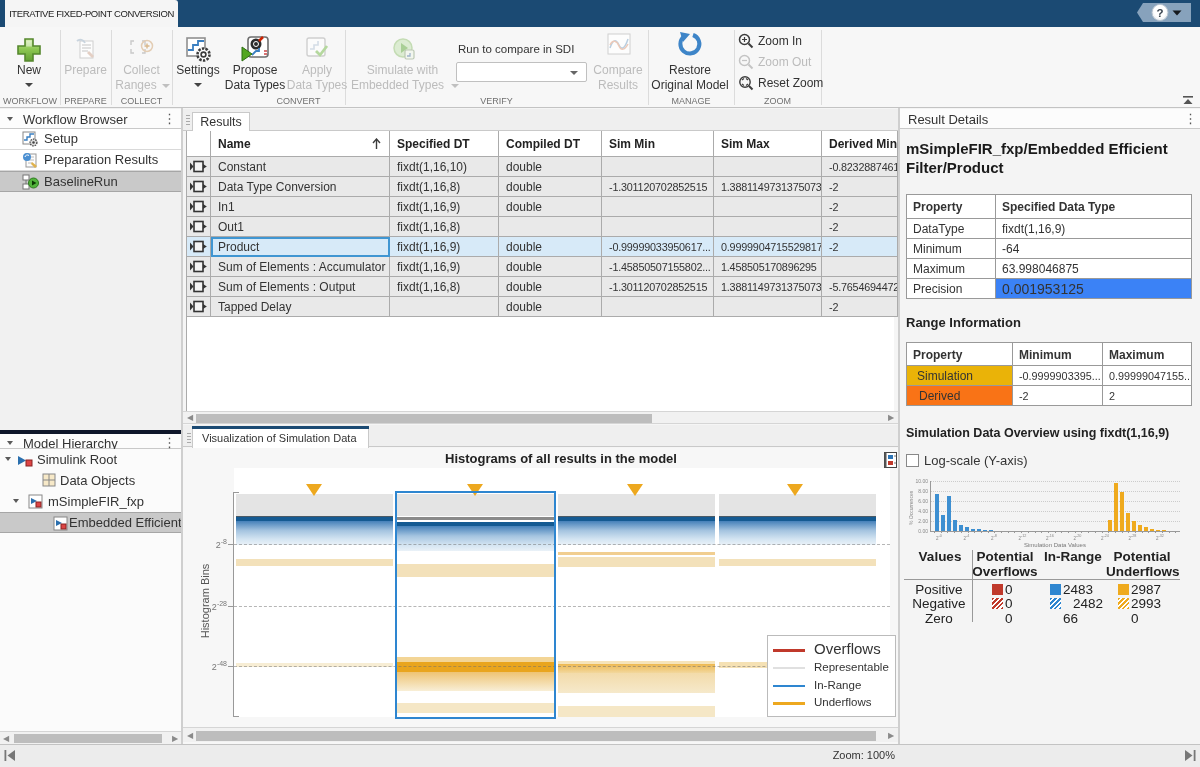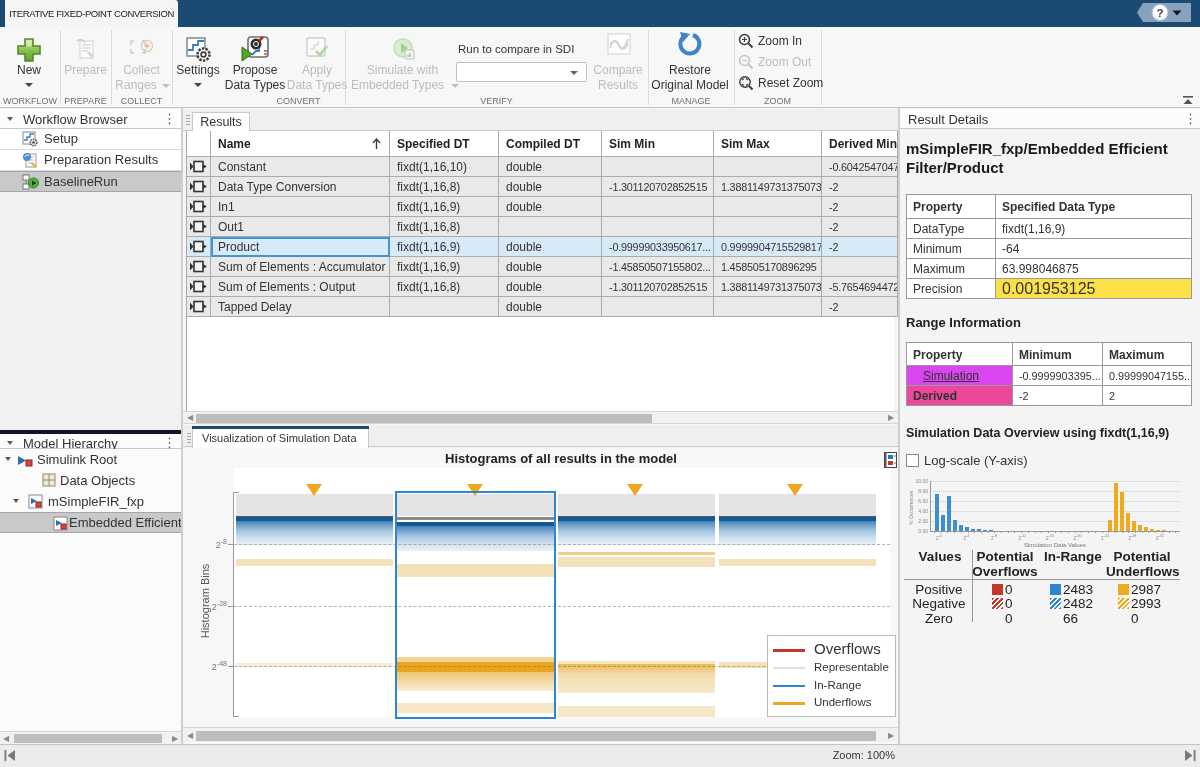--- a/index.html
+++ b/index.html
@@ -295,21 +295,21 @@
         <polygon points="0,2.5 3.5,6.5 0,10.5" fill="#333"></polygon>
         <rect x="4" y="1.5" width="9" height="10" fill="#f4f4f4" stroke="#333" stroke-width="1.6"></rect>
         <polygon points="13,4 16.8,6.5 13,9" fill="#333"></polygon>
       </svg>
     </div>
     <div class="rcell" style="left:211px; top:157px; width:179px; height:20px; ">Constant</div>
     <div class="rcell" style="left:390px; top:157px; width:109px; height:20px; ">fixdt(1,16,10)</div>
     <div class="rcell" style="left:499px; top:157px; width:103px; height:20px; ">double</div>
     <div class="rcell num" style="left:602px; top:157px; width:112px; height:20px; "></div>
     <div class="rcell num" style="left:714px; top:157px; width:108px; height:20px; "></div>
-    <div class="rcell num" style="left:822px; top:157px; width:76px; height:20px; ">-0.6042547047</div>
+    <div class="rcell num" style="left:822px; top:157px; width:76px; height:20px; ">-0.8232887461</div>
     <div class="rcell" style="left:186px; top:177px; width:25px; height:20px; border-left:1px solid #ababab; padding-left:0;">
       <svg style="position:absolute; left:3px; top:3px;" width="17" height="13" viewBox="0 0 17 13">
         <polygon points="0,2.5 3.5,6.5 0,10.5" fill="#333"></polygon>
         <rect x="4" y="1.5" width="9" height="10" fill="#f4f4f4" stroke="#333" stroke-width="1.6"></rect>
         <polygon points="13,4 16.8,6.5 13,9" fill="#333"></polygon>
       </svg>
     </div>
     <div class="rcell" style="left:211px; top:177px; width:179px; height:20px; ">Data Type Conversion</div>
     <div class="rcell" style="left:390px; top:177px; width:109px; height:20px; ">fixdt(1,16,8)</div>
     <div class="rcell" style="left:499px; top:177px; width:103px; height:20px; ">double</div>
@@ -505,31 +505,31 @@
 <div id="rtbl1" class="abs">
     <div style="position:absolute; left:906px; top:194px; width:90px; height:25px; background:#fff; border:1px solid #999; border-left:1px solid #999; border-top:1px solid #999; font-size:12px; font-weight:bold; color:#333; line-height:25px; padding-left:6px; white-space:nowrap; overflow:hidden;">Property</div>
     <div style="position:absolute; left:996px; top:194px; width:196px; height:25px; background:#fff; border:1px solid #999; border-left:none; border-top:1px solid #999; font-size:12px; font-weight:bold; color:#333; line-height:25px; padding-left:6px; white-space:nowrap; overflow:hidden;">Specified Data Type</div>
     <div style="position:absolute; left:906px; top:219px; width:90px; height:20px; background:#fff; border:1px solid #999; border-left:1px solid #999; border-top:none; font-size:12px;  color:#333; line-height:20px; padding-left:6px; white-space:nowrap; overflow:hidden;">DataType</div>
     <div style="position:absolute; left:996px; top:219px; width:196px; height:20px; background:#fff; border:1px solid #999; border-left:none; border-top:none; font-size:12px;  color:#333; line-height:20px; padding-left:6px; white-space:nowrap; overflow:hidden;">fixdt(1,16,9)</div>
     <div style="position:absolute; left:906px; top:239px; width:90px; height:20px; background:#fff; border:1px solid #999; border-left:1px solid #999; border-top:none; font-size:12px;  color:#333; line-height:20px; padding-left:6px; white-space:nowrap; overflow:hidden;">Minimum</div>
     <div style="position:absolute; left:996px; top:239px; width:196px; height:20px; background:#fff; border:1px solid #999; border-left:none; border-top:none; font-size:12px;  color:#333; line-height:20px; padding-left:6px; white-space:nowrap; overflow:hidden;">-64</div>
     <div style="position:absolute; left:906px; top:259px; width:90px; height:20px; background:#fff; border:1px solid #999; border-left:1px solid #999; border-top:none; font-size:12px;  color:#333; line-height:20px; padding-left:6px; white-space:nowrap; overflow:hidden;">Maximum</div>
     <div style="position:absolute; left:996px; top:259px; width:196px; height:20px; background:#fff; border:1px solid #999; border-left:none; border-top:none; font-size:12px;  color:#333; line-height:20px; padding-left:6px; white-space:nowrap; overflow:hidden;">63.998046875</div>
     <div style="position:absolute; left:906px; top:279px; width:90px; height:20px; background:#fff; border:1px solid #999; border-left:1px solid #999; border-top:none; font-size:12px;  color:#333; line-height:20px; padding-left:6px; white-space:nowrap; overflow:hidden;">Precision</div>
-    <div style="position:absolute; left:996px; top:279px; width:196px; height:20px; background:#fde047; border:1px solid #999; border-left:none; border-top:none; font-size:16px;  color:#333; line-height:20px; padding-left:6px; white-space:nowrap; overflow:hidden;">0.001953125</div>
+    <div style="position:absolute; left:996px; top:279px; width:196px; height:20px; background:#3b82f6; border:1px solid #999; border-left:none; border-top:none; font-size:14px;  color:#333; line-height:20px; padding-left:6px; white-space:nowrap; overflow:hidden;">0.001953125</div>
   </div>
 <div class="abs" style="left:906px; top:315px; font-size:13px; font-weight:bold; color:#222;">Range Information</div>
 <div id="rtbl2" class="abs">
     <div style="position:absolute; left:906px; top:342px; width:107px; height:24px; background:#fff; border:1px solid #999; border-left:1px solid #999; border-top:1px solid #999; font-size:12px; font-weight:bold; color:#333; line-height:24px; padding-left:6px; white-space:nowrap; overflow:hidden;">Property</div>
     <div style="position:absolute; left:1013px; top:342px; width:90px; height:24px; background:#fff; border:1px solid #999; border-left:none; border-top:1px solid #999; font-size:12px; font-weight:bold; color:#333; line-height:24px; padding-left:6px; white-space:nowrap; overflow:hidden;">Minimum</div>
     <div style="position:absolute; left:1103px; top:342px; width:89px; height:24px; background:#fff; border:1px solid #999; border-left:none; border-top:1px solid #999; font-size:12px; font-weight:bold; color:#333; line-height:24px; padding-left:6px; white-space:nowrap; overflow:hidden;">Maximum</div>
-    <div style="position:absolute; left:906px; top:366px; width:107px; height:20px; background:#d946ef; border:1px solid #999; border-left:1px solid #999; border-top:none; font-size:12px;  color:#333; line-height:20px; padding-left:16px; white-space:nowrap; overflow:hidden;text-decoration:underline;">Simulation</div>
+    <div style="position:absolute; left:906px; top:366px; width:107px; height:20px; background:#eab308; border:1px solid #999; border-left:1px solid #999; border-top:none; font-size:12px;  color:#333; line-height:20px; padding-left:10px; white-space:nowrap; overflow:hidden;">Simulation</div>
     <div style="position:absolute; left:1013px; top:366px; width:90px; height:20px; background:#fff; border:1px solid #999; border-left:none; border-top:none; font-size:10.8px;  color:#333; line-height:20px; padding-left:6px; white-space:nowrap; overflow:hidden;">-0.9999903395...</div>
     <div style="position:absolute; left:1103px; top:366px; width:89px; height:20px; background:#fff; border:1px solid #999; border-left:none; border-top:none; font-size:10.8px;  color:#333; line-height:20px; padding-left:6px; white-space:nowrap; overflow:hidden;">0.99999047155...</div>
-    <div style="position:absolute; left:906px; top:386px; width:107px; height:20px; background:#ec4899; border:1px solid #999; border-left:1px solid #999; border-top:none; font-size:12px;  color:#333; line-height:20px; padding-left:6px; white-space:nowrap; overflow:hidden;font-weight:bold;">Derived</div>
+    <div style="position:absolute; left:906px; top:386px; width:107px; height:20px; background:#f97316; border:1px solid #999; border-left:1px solid #999; border-top:none; font-size:12px;  color:#333; line-height:20px; padding-left:12px; white-space:nowrap; overflow:hidden;">Derived</div>
     <div style="position:absolute; left:1013px; top:386px; width:90px; height:20px; background:#fff; border:1px solid #999; border-left:none; border-top:none; font-size:10.8px;  color:#333; line-height:20px; padding-left:6px; white-space:nowrap; overflow:hidden;">-2</div>
     <div style="position:absolute; left:1103px; top:386px; width:89px; height:20px; background:#fff; border:1px solid #999; border-left:none; border-top:none; font-size:10.8px;  color:#333; line-height:20px; padding-left:6px; white-space:nowrap; overflow:hidden;">2</div>
   </div>
 <div class="abs" style="left:906px; top:426px; font-size:12.5px; font-weight:bold; color:#222; white-space:nowrap;">Simulation Data Overview using fixdt(1,16,9)</div>
 <div class="abs" style="left:906px; top:454px; width:13px; height:13px; background:#fff; border:1px solid #888;"></div>
 <div class="abs" style="left:924px; top:453px; font-size:13px; color:#333;">Log-scale (Y-axis)</div>
 <div id="minichart" class="abs" style="left:900px; top:475px; width:295px; height:72px;">
     <div style="position:absolute; left:30px; top:6px; width:250px; height:0; border-top:1px dotted #ccc;"></div>
     <div style="position:absolute; left:11px; top:3px; width:17px; font-size:5px; color:#888; text-align:right;">10.00</div>
     <div style="position:absolute; left:30px; top:16px; width:250px; height:0; border-top:1px dotted #ccc;"></div>
@@ -624,20 +624,20 @@
     <div style="position:absolute; left:92px; top:36px; width:11px; height:11px; background:#c0392b;"></div>
     <div style="position:absolute; left:105px; top:34px; width:40px; font-size:13.5px; color:#222;">0</div>
     <div style="position:absolute; left:150px; top:36px; width:11px; height:11px; background:#2e86d0;"></div>
     <div style="position:absolute; left:163px; top:34px; width:40px; font-size:13.5px; color:#222;">2483</div>
     <div style="position:absolute; left:218px; top:36px; width:11px; height:11px; background:#efaa1e;"></div>
     <div style="position:absolute; left:231px; top:34px; width:40px; font-size:13.5px; color:#222;">2987</div>
     <div style="position:absolute; left:8px; top:48.3px; width:62px; text-align:center; font-size:13.5px; color:#222;">Negative</div>
     <div style="position:absolute; left:92px; top:50.3px; width:11px; height:11px; background:repeating-linear-gradient(135deg, #c0392b 0 1.5px, #fff 1.5px 3.5px);"></div>
     <div style="position:absolute; left:105px; top:48.3px; width:40px; font-size:13.5px; color:#222;">0</div>
     <div style="position:absolute; left:150px; top:50.3px; width:11px; height:11px; background:repeating-linear-gradient(135deg, #2e86d0 0 1.5px, #fff 1.5px 3.5px);"></div>
-    <div style="position:absolute; left:163px; top:48.3px; width:40px; font-size:13.5px; color:#222;">2482</div>
+    <div style="position:absolute; left:163px; top:48.3px; width:40px; font-size:13.5px; color:#222;text-align:right;">2482</div>
     <div style="position:absolute; left:218px; top:50.3px; width:11px; height:11px; background:repeating-linear-gradient(135deg, #efaa1e 0 1.5px, #fff 1.5px 3.5px);"></div>
     <div style="position:absolute; left:231px; top:48.3px; width:40px; font-size:13.5px; color:#222;">2993</div>
     <div style="position:absolute; left:8px; top:62.6px; width:62px; text-align:center; font-size:13.5px; color:#222;">Zero</div>
     <div style="position:absolute; left:105px; top:62.6px; width:40px; font-size:13.5px; color:#222;">0</div>
     <div style="position:absolute; left:163px; top:62.6px; width:40px; font-size:13.5px; color:#222;">66</div>
     <div style="position:absolute; left:231px; top:62.6px; width:40px; font-size:13.5px; color:#222;">0</div>
   </div>
 
 </body></html>

